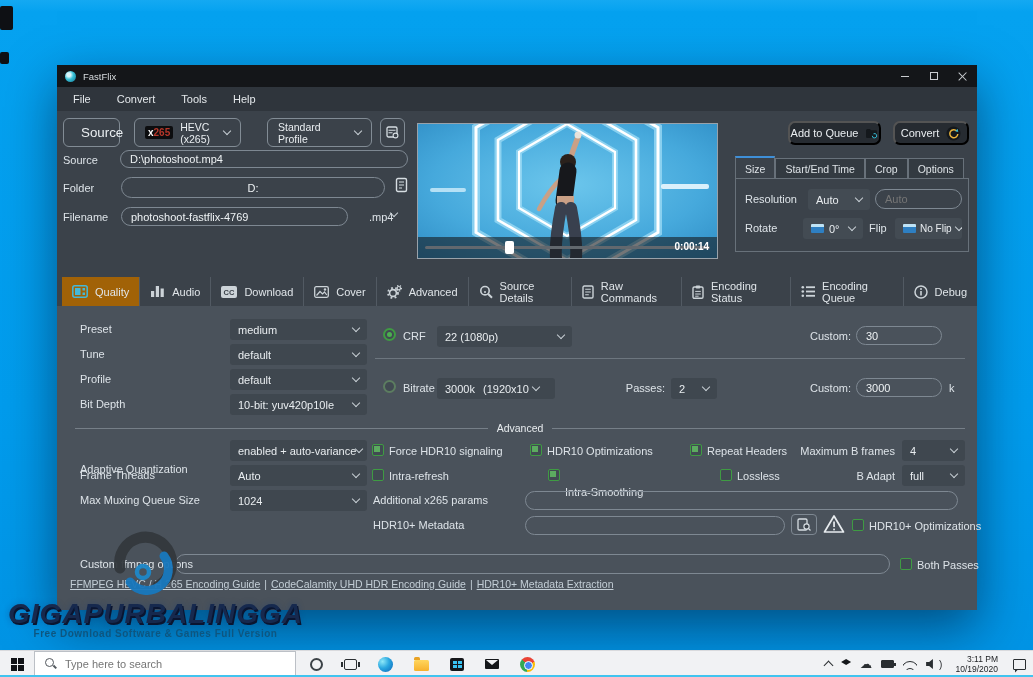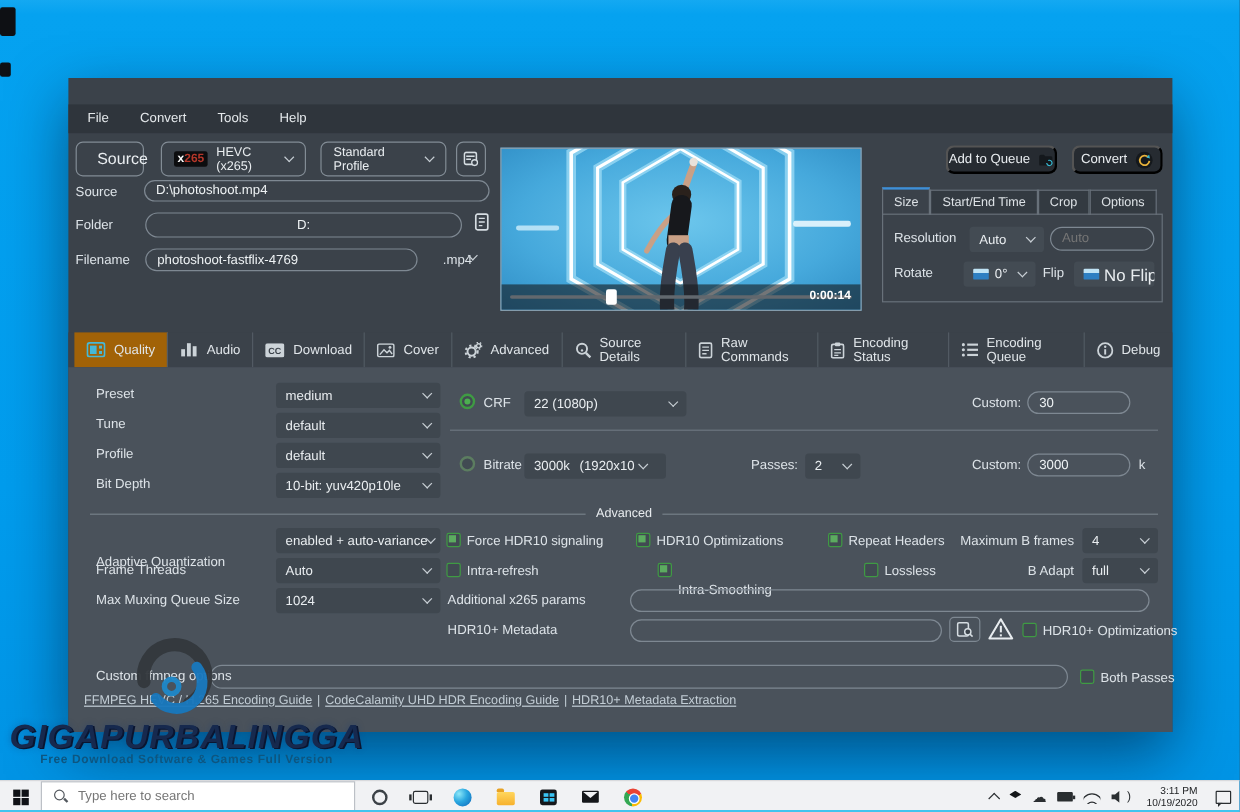--- a/index.html
+++ b/index.html
@@ -115,38 +115,53 @@
 </head>
 <body>
 
 <div class="desktop"></div>
 <div class="dicon" style="left:0;top:6px;width:13px;height:24px"></div>
 <div class="dicon" style="left:0;top:52px;width:9px;height:12px"></div>
 
 <div class="win">
 
   
+  <div class="titlebar">
+    <span class="appico"></span>
+    <span>FastFlix</span>
+    <span class="wctl">
+      <span class="wbtn">
+          <span class="mini"></span>
+        </span>
+      <span class="wbtn">
+          <span class="maxi"></span>
+        </span>
+      <span class="wbtn">
+          <span class="xico"></span>
+        </span>
+    </span>
+  </div>
 
   
   <div class="menubar">
     <span class="mitem">File</span>
     <span class="mitem">Convert</span>
     <span class="mitem">Tools</span>
     <span class="mitem">Help</span>
   </div>
 
   
   <button class="tbtn" style="left:6px;top:53px;width:57px">
     <svg width="12" height="13" viewBox="0 0 12 13">
         <rect x="1" y="1" width="9" height="11" rx="1.5" fill="none" stroke="#d6dde2" stroke-width="1.4"></rect>
         <path d="M6.5 8h4M8.5 6v4" stroke="#d6dde2" stroke-width="1.3"></path>
       </svg>
     <span>Source</span>
   </button>
-  <div class="tbtn" style="left:77px;top:53px;width:121px">
+  <div class="tbtn" style="left:77px;top:53px;width:107px">
     <span class="badge"><b>x</b><i>265</i></span>
     <span style="font-size:10.5px">HEVC (x265)</span>
     <span class="chev" style="margin-left:auto"></span>
   </div>
   <div class="tbtn" style="left:210px;top:53px;width:105px">
     <span style="font-size:10.5px">Standard Profile</span>
     <span class="chev" style="margin-left:auto"></span>
   </div>
   <button class="tbtn" style="left:323px;top:53px;width:25px;padding:0 5px">
     <svg width="13" height="13" viewBox="0 0 13 13">
@@ -244,21 +259,21 @@
   <input class="inp" style="left: 818px; top: 124px; width: 87px; height: 20px;" style2="" placeholder="Auto">
   <span class="lbl abs" style="left:688px;top:157px">Rotate</span>
   <div class="dd" style="left:746px;top:153px;width:60px;background:#434b53;gap:5px;justify-content:flex-start">
     <span class="thumb"></span>
     <span>0°</span>
       <span class="chev" style="margin-left:auto"></span>
   </div>
   <span class="lbl abs" style="left:812px;top:157px">Flip</span>
   <div class="dd" style="left:838px;top:153px;width:67px;background:#434b53;gap:4px;justify-content:flex-start">
     <span class="thumb"></span>
-    <span style="font-size:14px">No Flip</span>
+    <span style="font-size:10px">No Flip</span>
       <span class="chev" style="margin-left:auto"></span>
   </div>
 
   
   <div class="tabstrip">
     <div class="mtab active">
       <svg class="ticon" width="16" height="13" viewBox="0 0 16 13">
           <rect x=".8" y=".8" width="14.4" height="11.4" rx="2" fill="none" stroke="#45b9d8" stroke-width="1.5"></rect>
           <rect x="3" y="3" width="5.5" height="7" fill="#45b9d8"></rect>
           <rect x="10.5" y="3" width="2.5" height="2.5" fill="#45b9d8"></rect>

